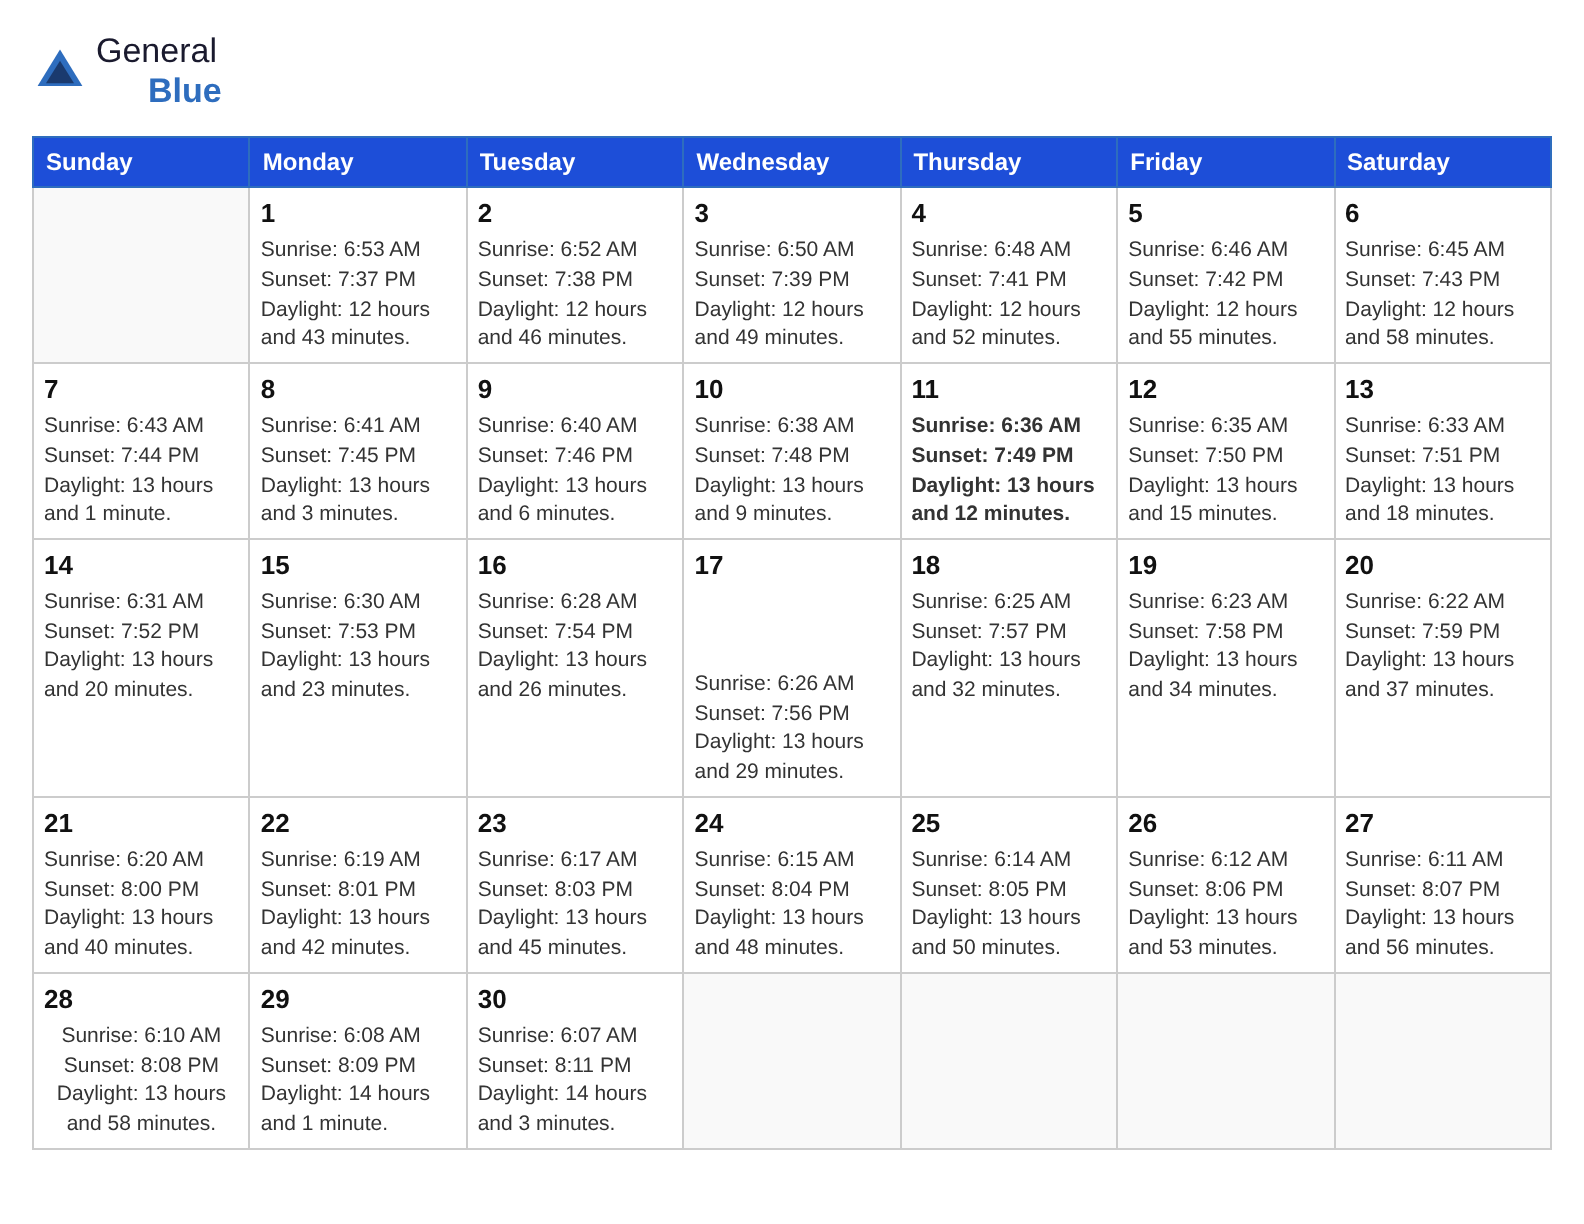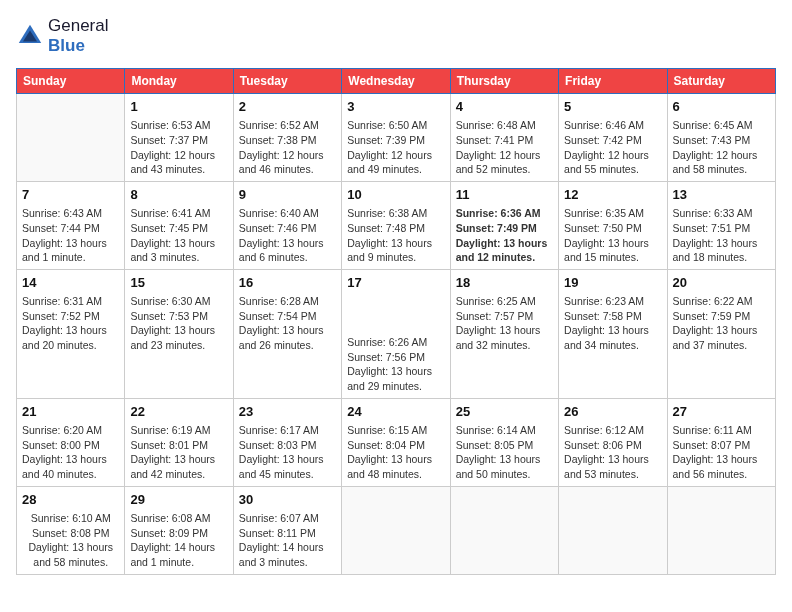--- a/index.html
+++ b/index.html
@@ -36,21 +36,21 @@
     .location {
       font-size: 15px;
       color: #555;
     }
     table {
       width: 100%;
       border-collapse: collapse;
       font-size: 11px;
     }
     th {
-      background: #ef4444;
+      background: #1d4ed8;
       color: #fff;
       padding: 5px 6px;
       text-align: left;
       font-size: 12px;
       font-weight: bold;
       border: 1px solid #2e6dbe;
     }
     td {
       border: 1px solid #ccc;
       vertical-align: top;
@@ -78,21 +78,21 @@
 <body>
 
 <div class="header">
   <div class="logo">
     <svg class="logo-icon" viewBox="0 0 40 40">
       <polygon points="20,4 36,30 4,30" fill="#2e6dbe"></polygon>
       <polygon points="20,12 30,28 10,28" fill="#1a3a6e"></polygon>
     </svg>
     <div>
       <div style="font-size:17px;font-weight:normal;color:#1a1a2e;">General</div>
-      <div style="font-size:17px;font-weight:bold;color:#2e6dbe;">Blue</div>
+      <div style="font-size:17px;font-weight:bold;color:#2e6dbe;margin-left:26px;">Blue</div>
     </div>
   </div>
   <div class="title-block">
     <div class="month-title"></div>
     <div class="location"></div>
   </div>
 </div>
 
 <table>
   <thead>

